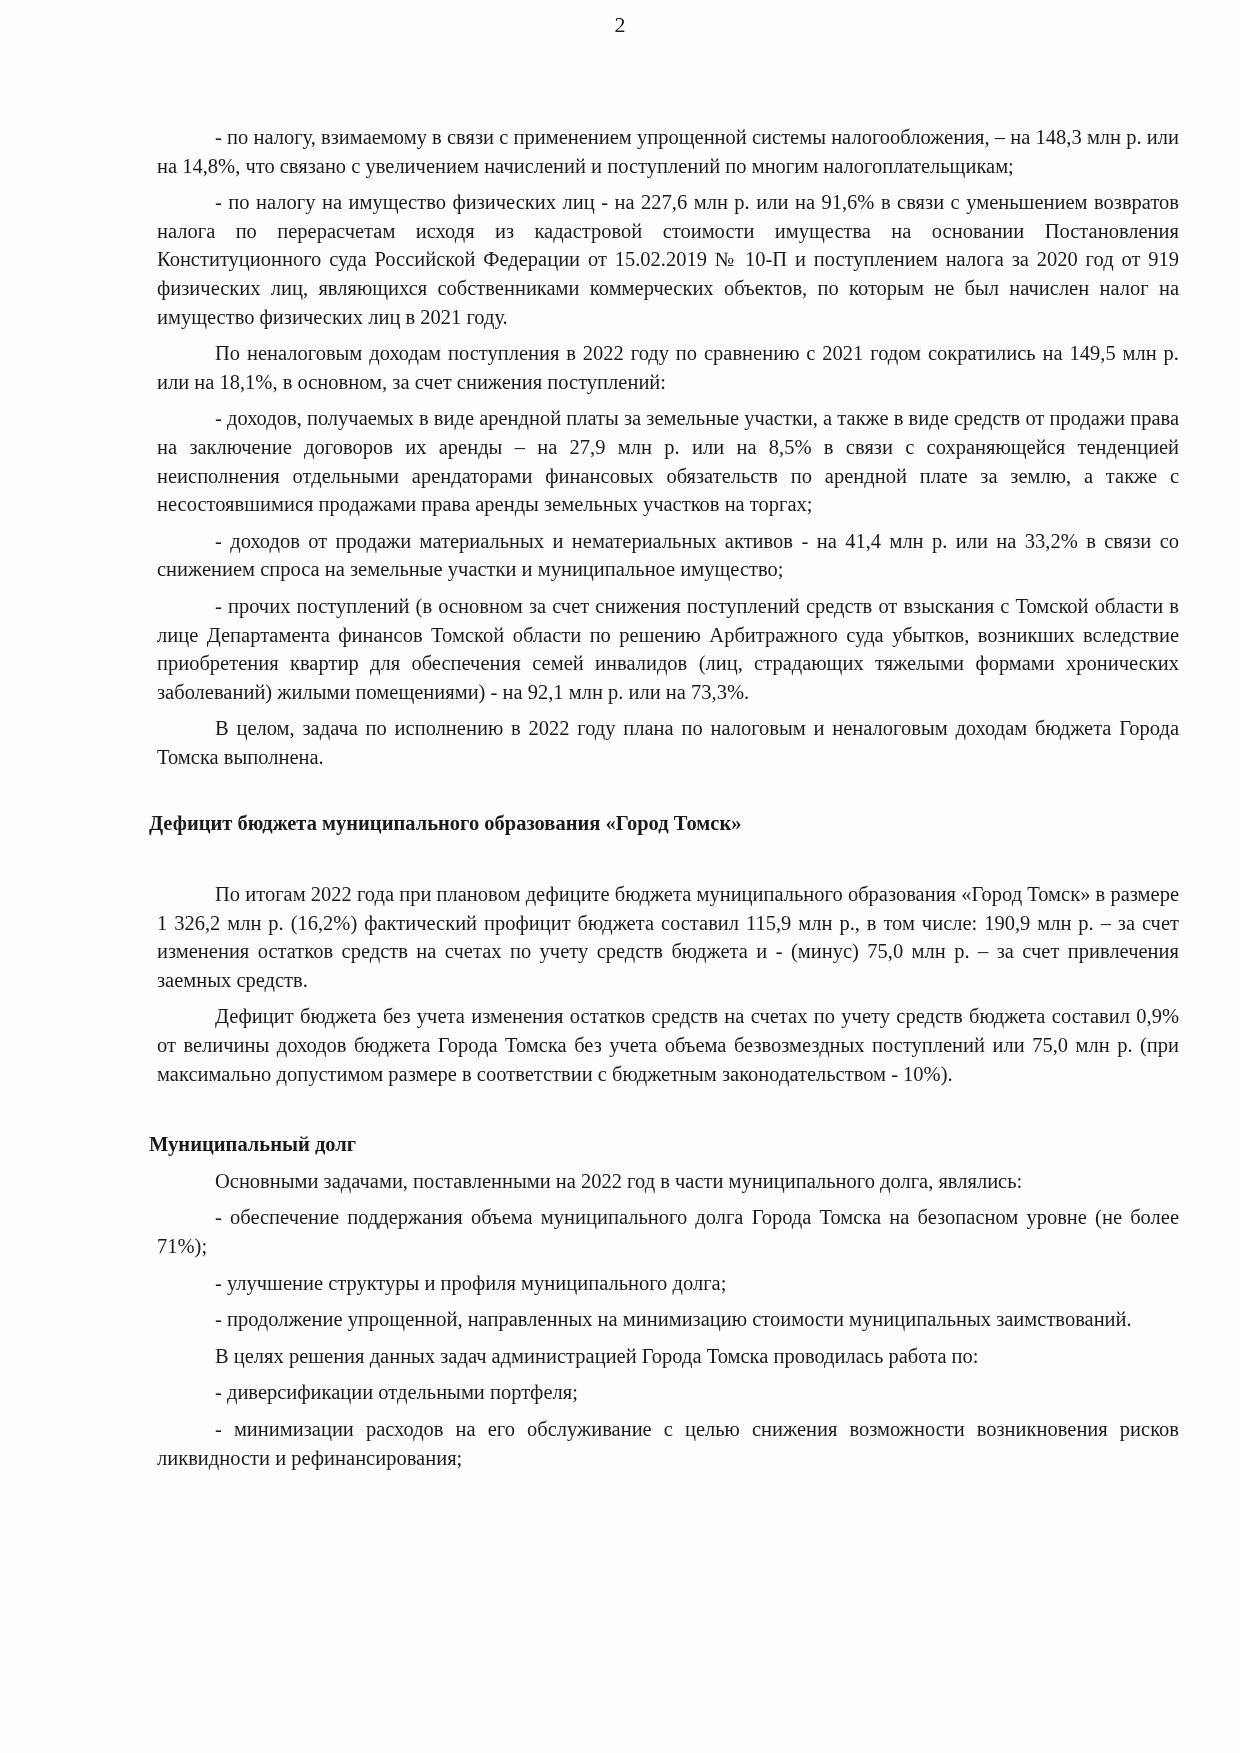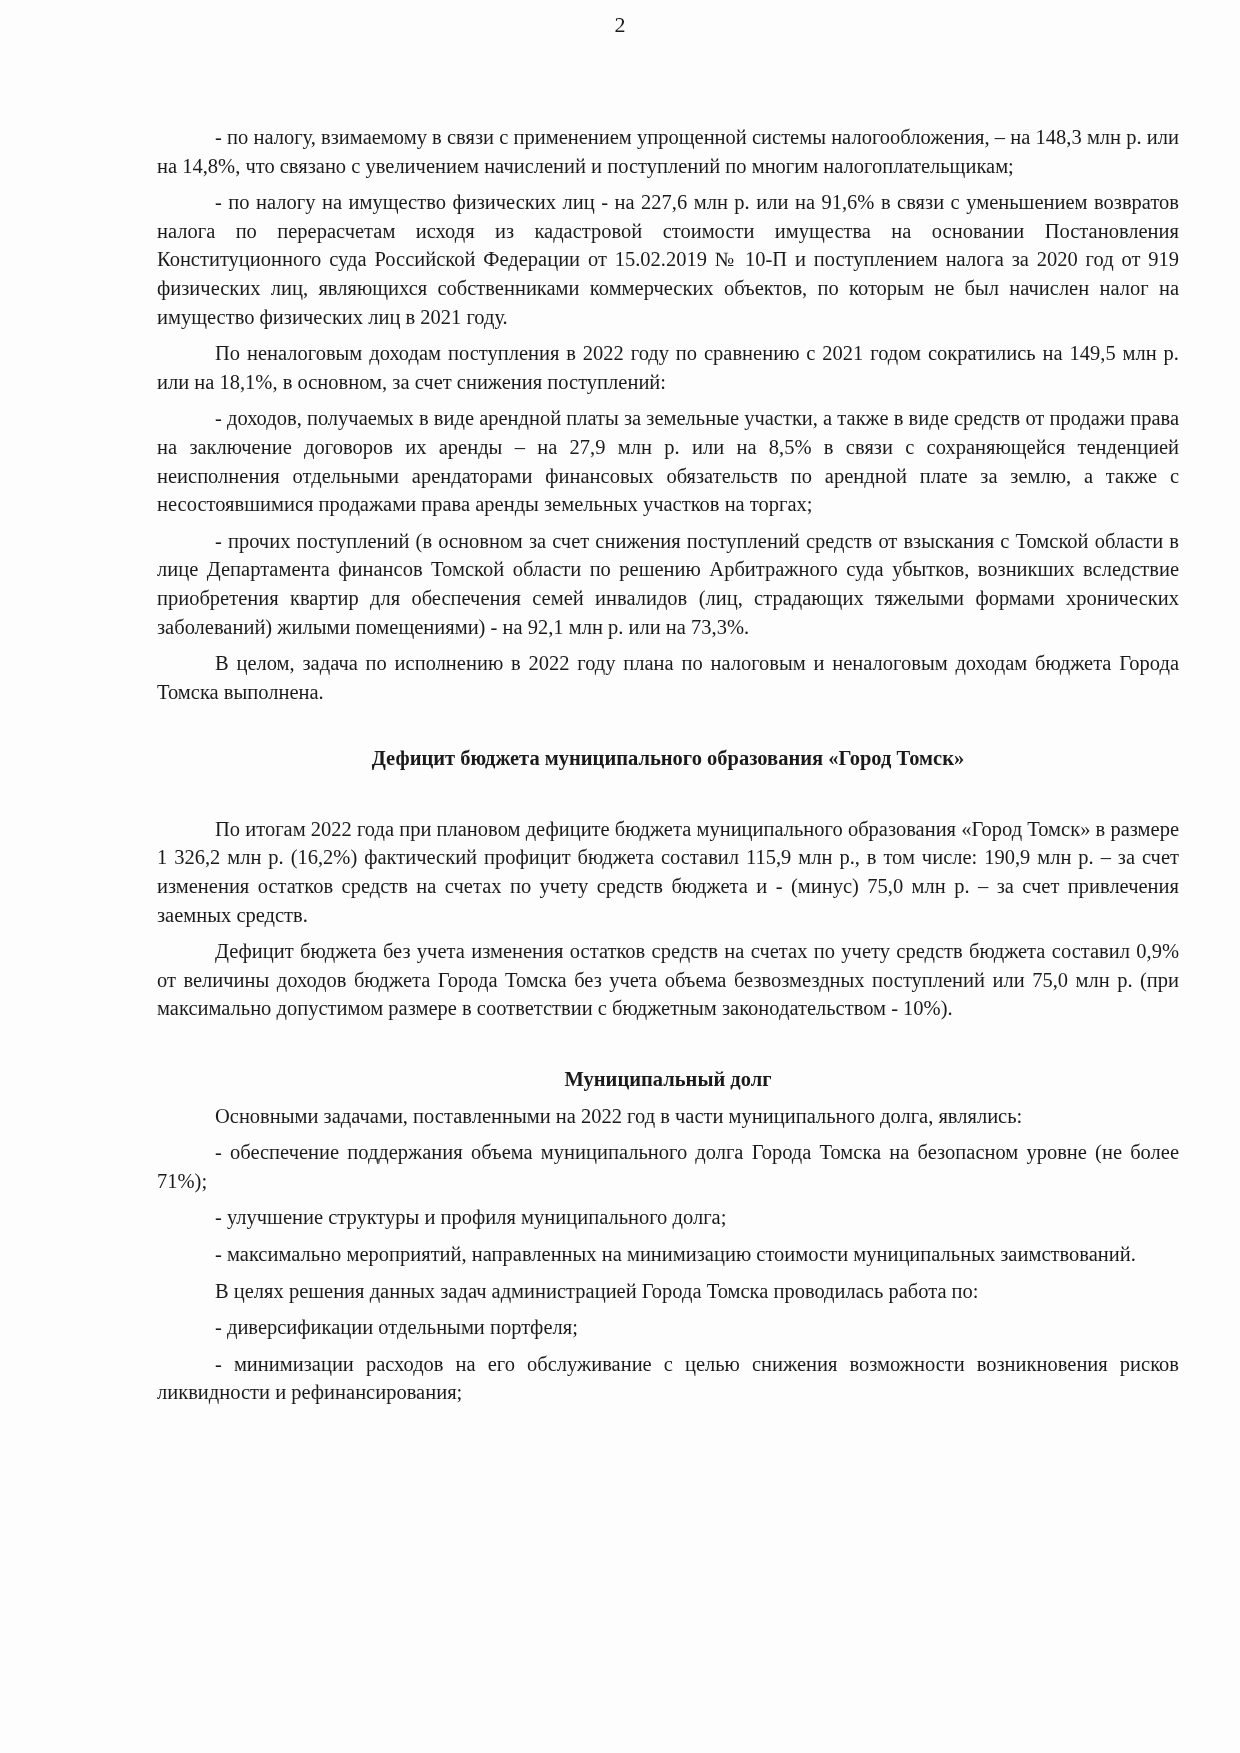--- a/index.html
+++ b/index.html
@@ -4,55 +4,56 @@
   <style>
     html, body { margin: 0; padding: 0; background: #ffffff; }
     body { width: 1240px; height: 1753px; position: relative; overflow: hidden;
            font-family: "Liberation Serif", "DejaVu Serif", serif; color: #1a1a1a; }
     .page { position: absolute; left: 0; top: 0; width: 1240px; height: 1753px; background: #fdfdfd; }
     .page-number { position: absolute; top: 10px; left: 0; width: 1240px; text-align: center;
                    font-size: 22px; line-height: 30px; }
     .content { position: absolute; left: 149px; top: 115px; width: 1038px;
                font-size: 20.5px; line-height: 28.6px; }
     .p { margin: 8px; text-align: justify; text-indent: 58px; }
-    .h { margin: 0; text-align: center; font-weight: bold; font-size: 20.5px; }
+    .h { margin: 0; font-weight: bold; font-size: 20.5px; }
     .gap-m { height: 30px; }
     .gap-l { height: 34px; }
   </style>
 </head>
 <body>
 
 <div class="page">
   <div class="page-number">2</div>
 
   <div class="content">
     <div>
       <p class="p">- по налогу, взимаемому в связи с применением упрощенной системы налогообложения, – на 148,3 млн р. или на 14,8%, что связано с увеличением начислений и поступлений по многим налогоплательщикам;</p>
       <p class="p">- по налогу на имущество физических лиц - на 227,6 млн р. или на 91,6% в связи с уменьшением возвратов налога по перерасчетам исходя из кадастровой стоимости имущества на основании Постановления Конституционного суда Российской Федерации от 15.02.2019 № 10-П и поступлением налога за 2020 год от 919 физических лиц, являющихся собственниками коммерческих объектов, по которым не был начислен налог на имущество физических лиц в 2021 году.</p>
       <p class="p">По неналоговым доходам поступления в 2022 году по сравнению с 2021 годом сократились на 149,5 млн р. или на 18,1%, в основном, за счет снижения поступлений:</p>
       <p class="p">- доходов, получаемых в виде арендной платы за земельные участки, а также в виде средств от продажи права на заключение договоров их аренды – на 27,9 млн р. или на 8,5% в связи с сохраняющейся тенденцией неисполнения отдельными арендаторами финансовых обязательств по арендной плате за землю, а также с несостоявшимися продажами права аренды земельных участков на торгах;</p>
+      <p class="p">- доходов от продажи материальных и нематериальных активов - на 41,4 млн р. или на 33,2% в связи со снижением спроса на земельные участки и муниципальное имущество;</p>
       <p class="p">- прочих поступлений (в основном за счет снижения поступлений средств от взыскания с Томской области в лице Департамента финансов Томской области по решению Арбитражного суда убытков, возникших вследствие приобретения квартир для обеспечения семей инвалидов (лиц, страдающих тяжелыми формами хронических заболеваний) жилыми помещениями) - на 92,1 млн р. или на 73,3%.</p>
       <p class="p">В целом, задача по исполнению в 2022 году плана по налоговым и неналоговым доходам бюджета Города Томска выполнена.</p>
     </div>
 
     <div class="gap-m"></div>
 
     <div>
       <h2 class="h">Дефицит бюджета муниципального образования «Город Томск»</h2>
       <div class="gap-l"></div>
       <p class="p">По итогам 2022 года при плановом дефиците бюджета муниципального образования «Город Томск» в размере 1 326,2 млн р. (16,2%) фактический профицит бюджета составил 115,9 млн р., в том числе: 190,9 млн р. – за счет изменения остатков средств на счетах по учету средств бюджета и - (минус) 75,0 млн р. – за счет привлечения заемных средств.</p>
       <p class="p">Дефицит бюджета без учета изменения остатков средств на счетах по учету средств бюджета составил 0,9% от величины доходов бюджета Города Томска без учета объема безвозмездных поступлений или 75,0 млн р. (при максимально допустимом размере в соответствии с бюджетным законодательством - 10%).</p>
     </div>
 
     <div class="gap-l"></div>
 
     <div>
       <h2 class="h">Муниципальный долг</h2>
       <p class="p">Основными задачами, поставленными на 2022 год в части муниципального долга, являлись:</p>
       <p class="p">- обеспечение поддержания объема муниципального долга Города Томска на безопасном уровне (не более 71%);</p>
       <p class="p">- улучшение структуры и профиля муниципального долга;</p>
-      <p class="p">- максимально мероприятий, направленных на минимизацию стоимости муниципальных заимствований.</p>
+      <p class="p">- продолжение упрощенной, направленных на минимизацию стоимости муниципальных заимствований.</p>
       <p class="p">В целях решения данных задач администрацией Города Томска проводилась работа по:</p>
       <p class="p">- диверсификации отдельными портфеля;</p>
       <p class="p">- минимизации расходов на его обслуживание с целью снижения возможности возникновения рисков ликвидности и рефинансирования;</p>
     </div>
   </div>
 </div>
 
 </body></html>

